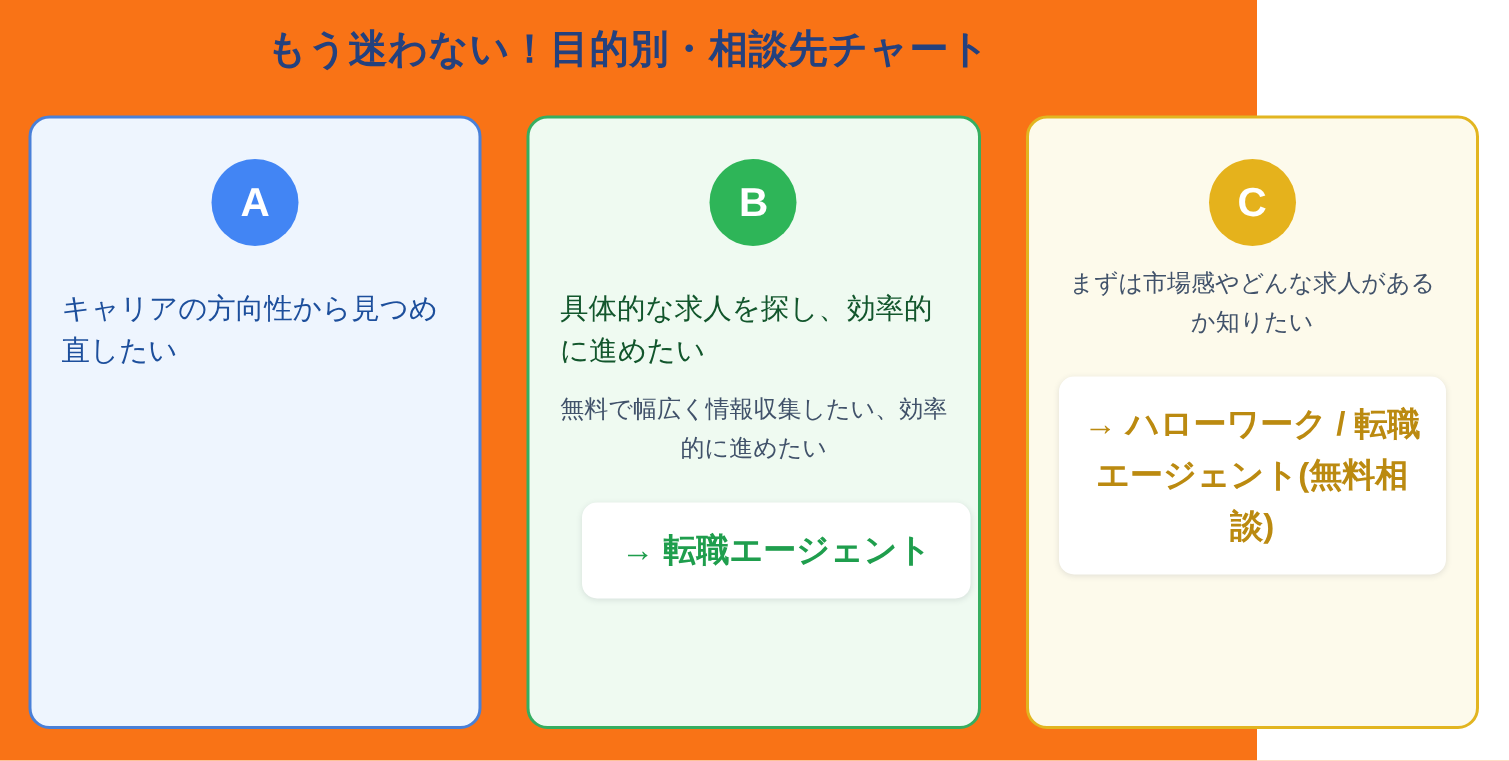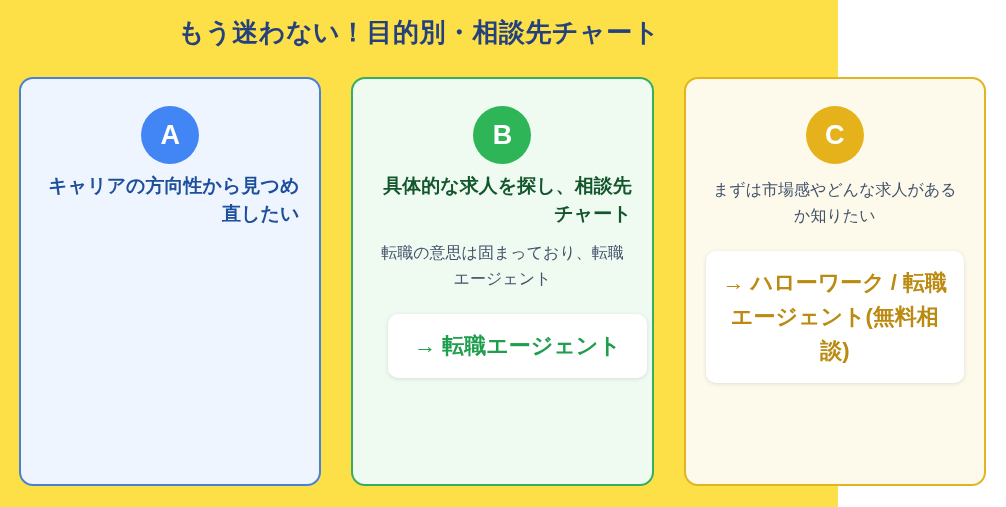--- a/index.html
+++ b/index.html
@@ -9,21 +9,21 @@
     height: 507px;
     background: #ffffff;
     font-family: "Liberation Sans", "DejaVu Sans", sans-serif;
     overflow: hidden;
   }
 
   .page {
     position: relative;
     width: 838px;
     height: 507px;
-    background: #fde047;
+    background: #f97316;
   }
 
   .page-title {
     text-align: center;
     font-size: 26px;
     font-weight: bold;
     color: #24417e;
     letter-spacing: 0.5px;
     padding-top: 17px;
     line-height: 1.2;
@@ -66,25 +66,25 @@
     font-size: 27px;
     font-weight: bold;
     line-height: 1;
     flex: none;
   }
   .badge-a { background: #4285f4; }
   .badge-b { background: #2eb558; }
   .badge-c { background: #e5b21c; }
 
   .card-heading {
-    margin-top: 8px;
+    margin-top: 29px;
     font-size: 19px;
-    font-weight: bold;
+    font-weight: normal;
     line-height: 1.45;
-    text-align: right;
+    text-align: left;
     width: 100%;
   }
   .heading-a { color: #1d4f9c; }
   .heading-b { color: #12562c; }
   .heading-c { color: #8b5e10; }
 
   .card-desc {
     margin-top: 13px;
     font-size: 16px;
     line-height: 1.62;
@@ -118,22 +118,22 @@
 
   <div class="cards-row">
 
     <div class="card card-a">
       <div class="badge badge-a">A</div>
       <div class="card-heading heading-a">キャリアの方向性から見つめ直したい</div>
     </div>
 
     <div class="card card-b">
       <div class="badge badge-b">B</div>
-      <div class="card-heading heading-b">具体的な求人を探し、相談先チャート</div>
-      <div class="card-desc">転職の意思は固まっており、転職エージェント</div>
+      <div class="card-heading heading-b">具体的な求人を探し、効率的に進めたい</div>
+      <div class="card-desc">無料で幅広く情報収集したい、効率的に進めたい</div>
       <div class="cta cta-b">→ 転職エージェント</div>
     </div>
 
     <div class="card card-c">
       <div class="badge badge-c">C</div>
       <div class="card-desc">まずは市場感やどんな求人があるか知りたい</div>
       <div class="cta cta-c">→ ハローワーク / 転職エージェント(無料相談)</div>
     </div>
 
   </div>

